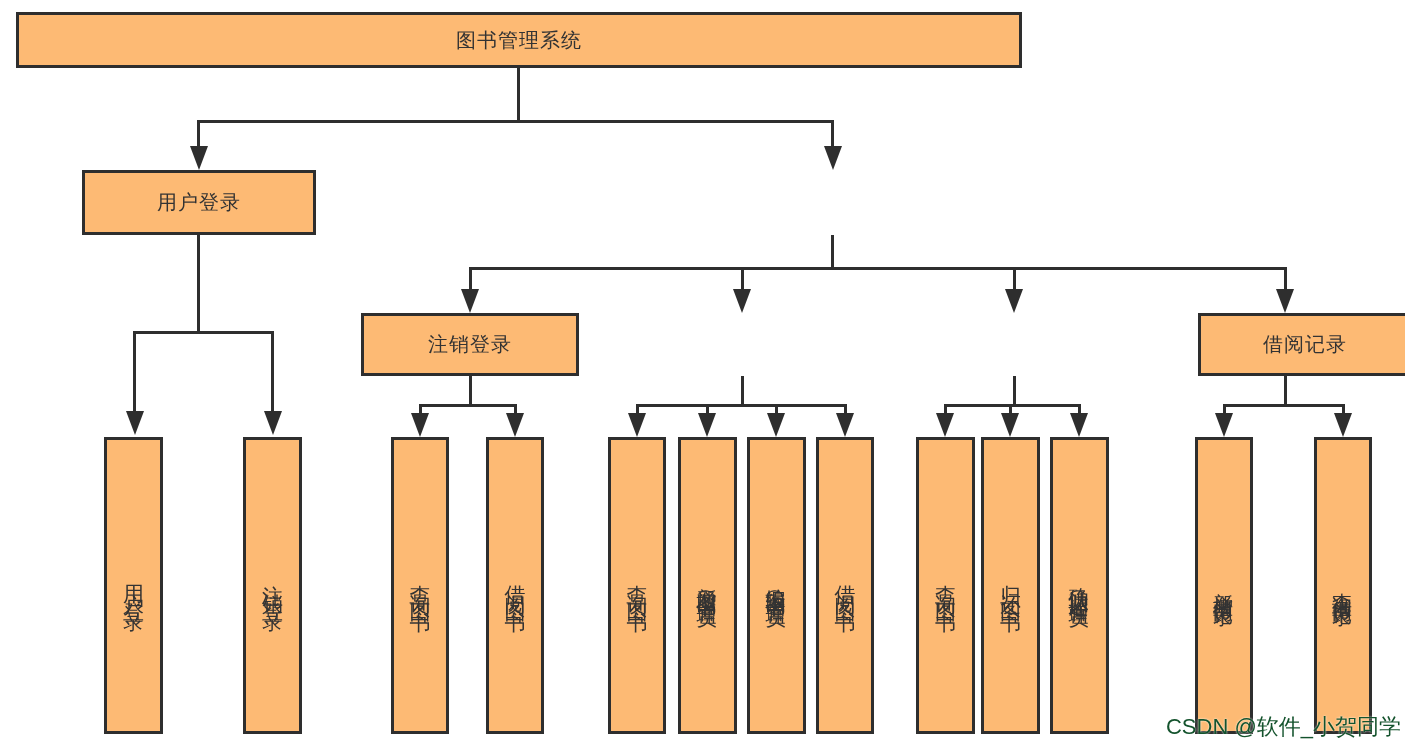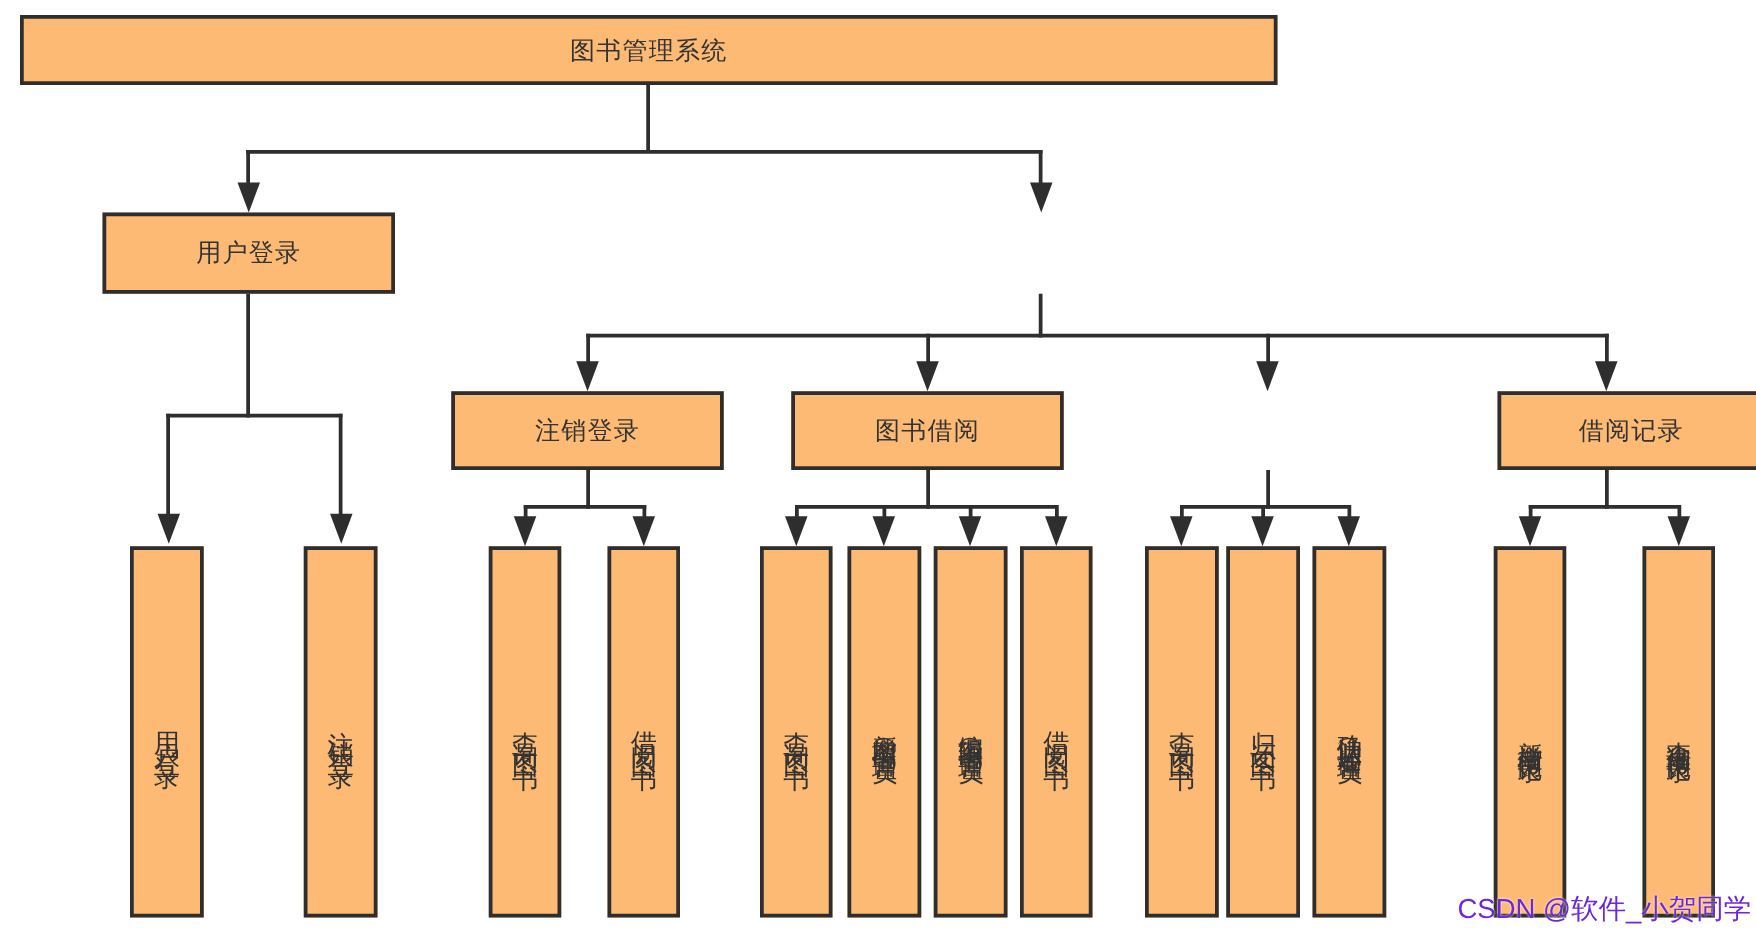--- a/index.html
+++ b/index.html
@@ -17,21 +17,21 @@
   .vbox  { writing-mode:vertical-rl; font-size:21px; letter-spacing:9px; }
   .vbox.tight { font-size:20px; letter-spacing:3px; }
   .vline { position:absolute; width:3px; background:#2e2e2e; }
   .hline { position:absolute; height:3px; background:#2e2e2e; }
   .arrowhead {
     position:absolute; width:0; height:0;
     border-left:9px solid transparent; border-right:9px solid transparent;
     border-top:24px solid #2e2e2e;
   }
   .watermark {
-    position:absolute; top:712px; right:4px; font-size:22px; color:#6d28d9;
+    position:absolute; top:712px; right:4px; font-size:22px; color:#14532d;
     text-shadow:0 0 2px #ffffff; white-space:nowrap;
   }
 </style>
 </head>
 <body>
 
 <div id="canvas">
 
   <div class="box hlabel" style="left:16px;top:12px;width:1006px;height:56px">
     <span>图书管理系统</span>
@@ -63,23 +63,20 @@
   <div class="arrowhead" style="left:461px;top:289px"></div>
   <div class="vline" style="left:741px;top:267px;height:24px"></div>
   <div class="arrowhead" style="left:733px;top:289px"></div>
   <div class="vline" style="left:1013px;top:267px;height:24px"></div>
   <div class="arrowhead" style="left:1005px;top:289px"></div>
   <div class="vline" style="left:1284px;top:267px;height:24px"></div>
   <div class="arrowhead" style="left:1276px;top:289px"></div>
 
   <div class="box hlabel" style="left:361px;top:313px;width:218px;height:63px">
     <span>注销登录</span>
-  </div>
-  <div class="box hlabel" style="left:633px;top:313px;width:218px;height:63px">
-    <span>图书借阅</span>
   </div>
   <div class="box hlabel" style="left:1198px;top:313px;width:214px;height:63px">
     <span>借阅记录</span>
   </div>
 
   <div class="vline" style="left:469px;top:376px;height:31px"></div>
   <div class="hline" style="left:419px;top:404px;width:98px"></div>
   <div class="vline" style="left:419px;top:404px;height:11px"></div>
   <div class="arrowhead" style="left:411px;top:413px"></div>
   <div class="vline" style="left:514px;top:404px;height:11px"></div>

